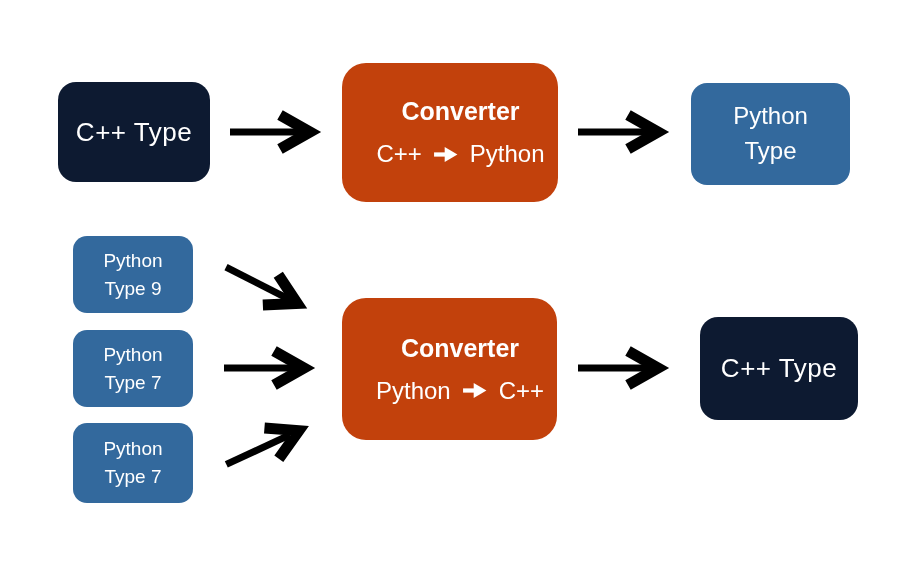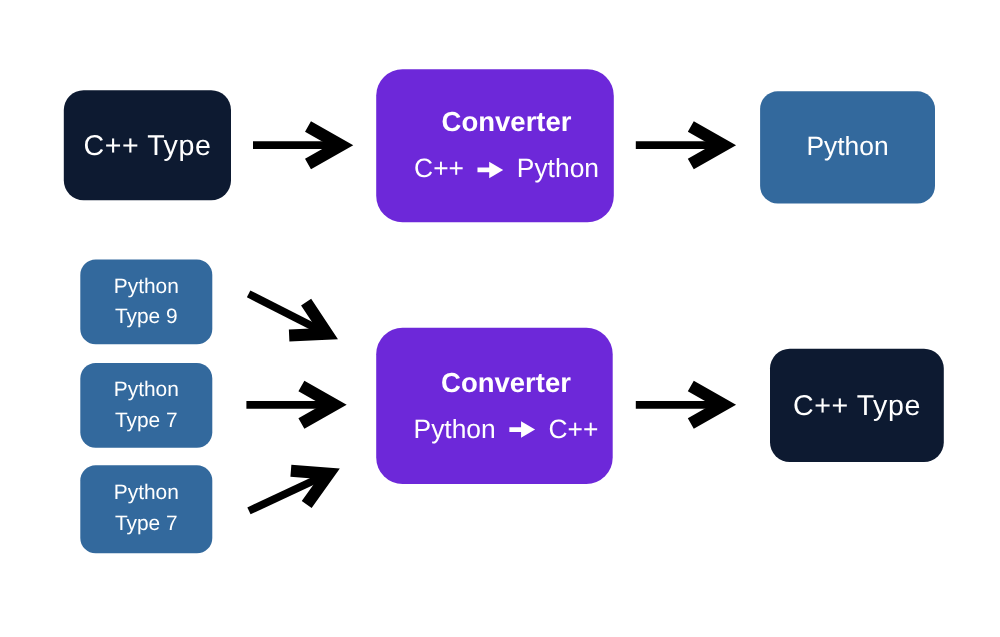--- a/index.html
+++ b/index.html
@@ -15,21 +15,21 @@
     position: absolute;
     display: flex;
     flex-direction: column;
     align-items: center;
     justify-content: center;
     color: #ffffff;
     text-align: center;
     box-sizing: border-box;
   }
   .box.dark  { background: #0d1a31; border-radius: 18px; }
-  .box.green { background: #6d28d9; border-radius: 24px; padding-left: 21px; }
+  .box.green { background: #c2410c; border-radius: 24px; padding-left: 21px; }
   .box.blue  { background: #33699d; border-radius: 14px; }
 
   .dark-label { font-size: 26px; font-weight: 400; letter-spacing: 0.5px; }
 
   .conv-title { font-size: 25px; font-weight: 700; margin-bottom: 14px; }
   .conv-sub {
     display: flex;
     align-items: center;
     gap: 11px;
     font-size: 24px;
@@ -83,20 +83,21 @@
   <div class="flow-arrow" style="left:576px; top:110px;">
     <svg viewBox="0 0 96 44">
       <line x1="2" y1="22" x2="72" y2="22" stroke="#000" stroke-width="7"></line>
       <polyline points="52,5 82,22 52,39" fill="none" stroke="#000" stroke-width="11" stroke-linejoin="miter"></polyline>
     </svg>
   </div>
 
   <div class="box blue" style="left:691px; top:83px; width:159px; height:102px; border-radius:16px;">
     <div class="blue-label-big">
       <div>Python</div>
+      <div>Type</div>
     </div>
   </div>
 
   <div class="box blue" style="left:73px; top:236px; width:120px; height:77px;">
     <div class="blue-label-small">
       <div>Python</div>
       <div>Type 9</div>
     </div>
   </div>
 

